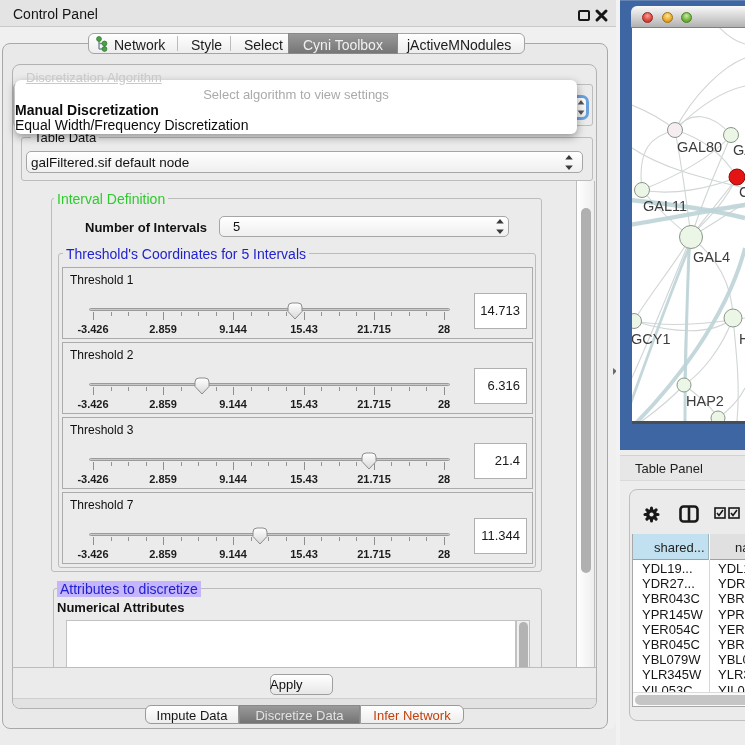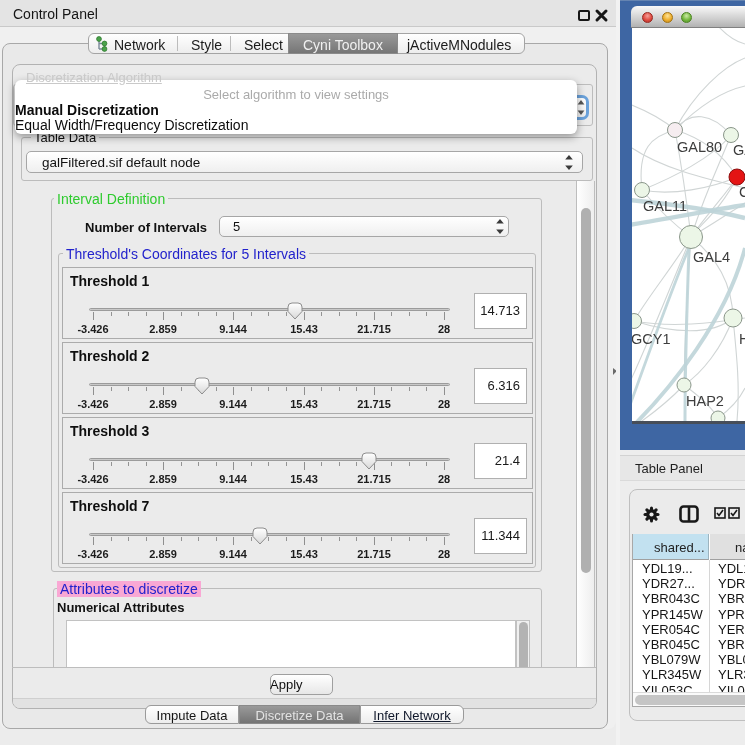--- a/index.html
+++ b/index.html
@@ -1,21 +1,21 @@
 <!DOCTYPE html>
 <html><head>
 <meta charset="utf-8">
 <style>
 * { margin:0; padding:0; box-sizing:border-box; }
 html,body { width:745px; height:745px; background:#ececec; font-family:"Liberation Sans",sans-serif; overflow:hidden; }
 .a { position:absolute; }
 #stage { position:relative; width:745px; height:745px; }
 .txt { white-space:nowrap; }
 .thp { position:absolute; left:50px; width:471px; height:72px; border:1px solid #ababab; background:#ebebeb; }
-.tt { position:absolute; left:7px; top:5px; font-size:14px; font-weight:bold; color:#0e0e0e; white-space:nowrap; }
+.tt { position:absolute; left:7px; top:5px; font-size:12px; font-weight:normal; color:#0e0e0e; white-space:nowrap; }
 .vbox { position:absolute; left:411px; top:25px; width:53px; height:36px; background:#fff; border:1px solid #b0b0b0; font-size:13px; color:#1a1a1a; text-align:right; line-height:34px; padding-right:6px; }
 .trk { position:absolute; left:26px; top:40px; width:361px; height:3px; background:linear-gradient(#b5b5b5,#dcdcdc); border:1px solid #9b9b9b; border-radius:3px; }
 .tkm { position:absolute; left:29.5px; top:44px; width:353px; height:4px; background:repeating-linear-gradient(90deg,#939393 0,#939393 1px,transparent 1px,transparent 17.55px); }
 .tkM { position:absolute; left:29.5px; top:44px; width:353px; height:8px; background:repeating-linear-gradient(90deg,#8f8f8f 0,#8f8f8f 1px,transparent 1px,transparent 70.2px); }
 .lbls { position:absolute; left:0; top:55px; width:100%; height:13px; }
 .lbls span { position:absolute; transform:translateX(-50%); font-size:11px; font-weight:bold; color:#1c1c1c; white-space:nowrap; }
 .th { position:absolute; top:34px; }
 </style>
 </head>
 <body>
@@ -61,21 +61,21 @@
 <div class="a" style="left:565px;top:95px;width:24px;height:25px;border:3px solid #6aa1da;border-radius:7px;background:linear-gradient(#ffffff,#eeeeee);"></div>
 <svg class="a" style="left:576px;top:99px;" width="10" height="17" viewBox="0 0 10 17">
  <path d="M5,1 L8.4,5.4 L1.6,5.4 Z" fill="#555"></path>
  <path d="M5,16 L8.4,11.6 L1.6,11.6 Z" fill="#555"></path>
 </svg>
 
 
 <div class="a" style="left:21px;top:137px;width:572px;height:44px;border:1px solid #bcbcbc;border-radius:3px;"></div>
 <div class="a txt" style="left:31px;top:130px;font-size:13px;color:#111;background:#ebebeb;padding:0 3px;">Table Data</div>
 <div class="a" style="left:26px;top:151px;width:557px;height:22px;background:linear-gradient(#ffffff,#efefef);border:1px solid #a6a6a6;border-radius:5px;"></div>
-<div class="a txt" style="left:42px;top:155px;font-size:13.5px;color:#111;">galFiltered.sif default node</div>
+<div class="a txt" style="left:31px;top:155px;font-size:13.5px;color:#111;">galFiltered.sif default node</div>
 <svg class="a" style="left:563px;top:154px;" width="12" height="17" viewBox="0 0 12 17">
  <path d="M6,1 L9.8,5.6 L2.2,5.6 Z" fill="#3a3a3a"></path>
  <path d="M6,16 L9.8,11.4 L2.2,11.4 Z" fill="#3a3a3a"></path>
 </svg>
 
 
 <div class="a" id="scrollarea" style="left:12px;top:181px;width:631px;height:486px;overflow:hidden;">
 
   <div class="a" style="left:39px;top:17px;width:491px;height:374px;border:1px solid #bcbcbc;border-radius:3px;"></div>
   <div class="a txt" style="left:42px;top:10px;font-size:14px;color:#2ecb2e;background:#ebebeb;padding:0 3px;">Interval Definition</div>
@@ -157,21 +157,21 @@
           <span style="left:241px;">15.43</span>
           <span style="left:311px;">21.715</span>
           <span style="left:381px;">28</span>
         </div>
         <svg class="th" style="left:189px;" width="16" height="18" viewBox="0 0 16 18">
           <path d="M1,5 Q1,1 5,1 L11,1 Q15,1 15,5 L15,9.5 L8,17 L1,9.5 Z" fill="url(#thg)" stroke="#8d8d8d"></path>
         </svg>
       </div>
 
   <div class="a" style="left:41px;top:407px;width:489px;height:90px;border:1px solid #bcbcbc;border-radius:3px;"></div>
-  <div class="a txt" style="left:45px;top:400px;font-size:14px;color:#2222cc;background:#f9a8d4;padding:0 3px;">Attributes to discretize</div>
+  <div class="a txt" style="left:45px;top:400px;font-size:14px;color:#2222cc;background:#c4b5fd;padding:0 3px;">Attributes to discretize</div>
   <div class="a txt" style="left:45px;top:419px;font-size:13px;font-weight:bold;color:#111;">Numerical Attributes</div>
   <div class="a" style="left:54px;top:439px;width:450px;height:47px;background:#ffffff;border:1px solid #c2c2c2;border-bottom:none;"></div>
   <div class="a" style="left:504px;top:439px;width:14px;height:47px;background:#f0f0f0;border:1px solid #c2c2c2;border-bottom:none;"></div>
   <div class="a" style="left:506.5px;top:441px;width:9px;height:45px;background:#b3b3b3;border-radius:5px 5px 0 0;"></div>
 </div>
 <svg width="0" height="0">
       <defs>
         <linearGradient id="thg" x1="0" y1="0" x2="0" y2="1">
           <stop offset="0" stop-color="#ffffff"></stop>
           <stop offset="1" stop-color="#d8d8d8"></stop>
@@ -187,21 +187,21 @@
 
 <div class="a" style="left:270px;top:674px;width:63px;height:21px;background:linear-gradient(#ffffff,#e7e7e7);border:1px solid #9f9f9f;border-radius:5px;"></div>
 <div class="a txt" style="left:270px;top:677px;width:63px;text-align:left;font-size:13px;color:#111;">Apply</div>
 
 
 <div class="a" style="left:145px;top:705px;width:94px;height:19px;background:linear-gradient(#ffffff,#ededed);border:1px solid #9a9a9a;border-radius:6px 0 0 6px;"></div>
 <div class="a" style="left:239px;top:705px;width:121px;height:19px;background:linear-gradient(#9a9a9a,#747474);border:1px solid #8a8a8a;"></div>
 <div class="a" style="left:360px;top:705px;width:104px;height:19px;background:linear-gradient(#ffffff,#ededed);border:1px solid #9a9a9a;border-radius:0 6px 6px 0;"></div>
 <div class="a txt" style="left:145px;top:708px;width:94px;text-align:center;font-size:13px;color:#141414;">Impute Data</div>
 <div class="a txt" style="left:239px;top:708px;width:121px;text-align:center;font-size:13px;color:#e3e3e3;">Discretize Data</div>
-<div class="a txt" style="left:360px;top:708px;width:104px;text-align:center;font-size:13px;color:#0f172a;text-decoration:underline;">Infer Network</div>
+<div class="a txt" style="left:360px;top:708px;width:104px;text-align:center;font-size:13px;color:#c2410c;">Infer Network</div>
 
 
 <div class="a" style="left:15px;top:80px;width:562px;height:54px;background:#fff;border-radius:6px;box-shadow:0 3px 9px rgba(0,0,0,0.38);z-index:30;"></div>
 <div class="a txt" style="left:15px;top:87px;width:562px;text-align:center;font-size:13px;color:#aaaaaa;z-index:31;">Select algorithm to view settings</div>
 <div class="a txt" style="left:15px;top:102px;font-size:14px;font-weight:bold;color:#0c0c0c;z-index:31;">Manual Discretization</div>
 <div class="a txt" style="left:15px;top:117px;font-size:14px;color:#0c0c0c;z-index:31;">Equal Width/Frequency Discretization</div>
 <div class="a txt" style="left:26px;top:70px;font-size:13px;color:#c9c9c9;z-index:32;text-decoration:underline;">Discretization Algorithm</div>
 
 
 <svg class="a" style="left:611px;top:367px;" width="8" height="9" viewBox="0 0 8 9">

